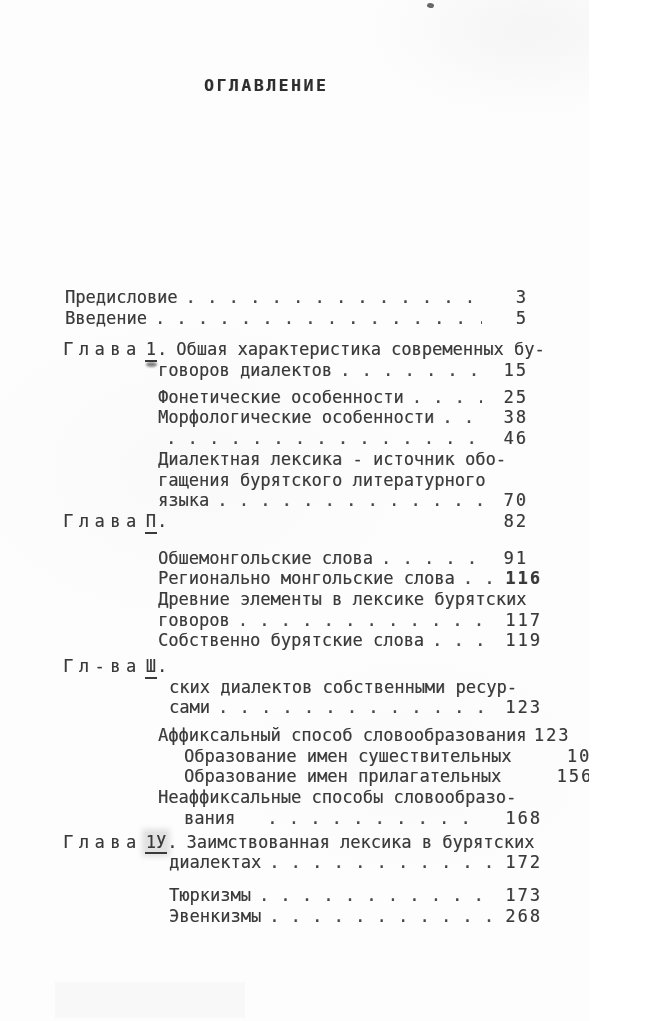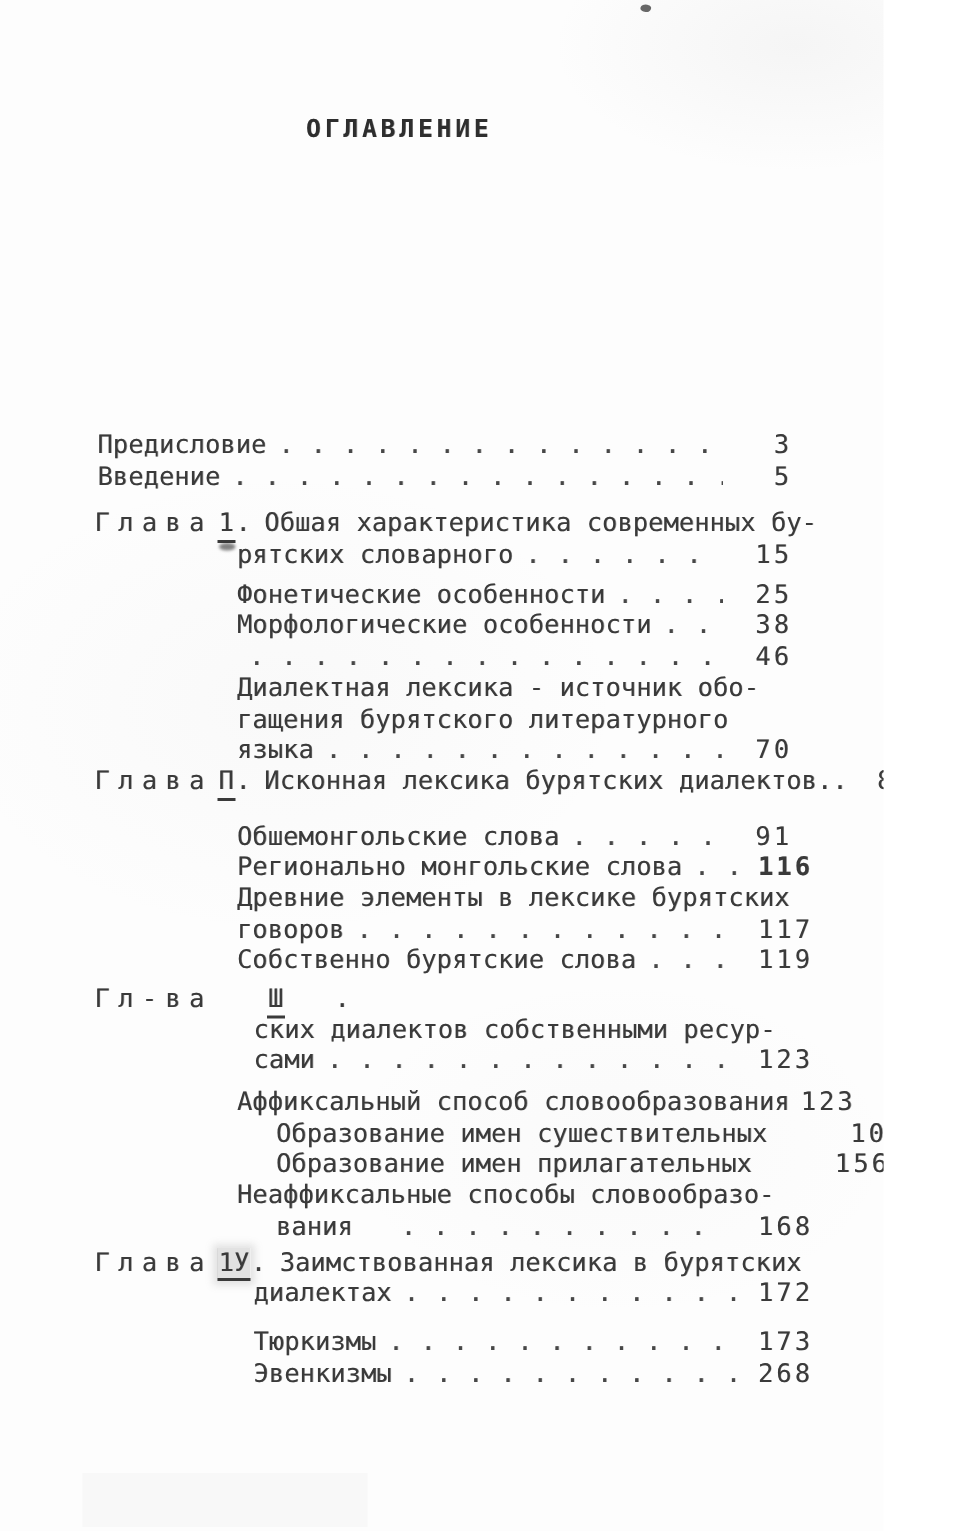--- a/index.html
+++ b/index.html
@@ -62,21 +62,21 @@
         <span class="leader">. . . . . . . . . . . . . . . . . . . . . . . . . . . . . . . . . . . . . . . . . . . .</span>
         <span class="pnum short">5</span>
       </div>
       <div class="row chapter" style="margin-top: 11px;">
         <span class="ch-word">Глава</span>
         <span class="ch-num blob">1</span>
         <span class="ch-dot">.</span>
         <span class="ch-txt">Обшая характеристика современных бу-</span>
       </div>
       <div class="row lv1">
-        <span class="txt">рятских словарного</span>
+        <span class="txt">говоров диалектов</span>
         <span class="leader">. . . . . . . . . . . . . . . . . . . . . . . . . . . . . . . . . . . . . . . . . . . .</span>
         <span class="pnum short">15</span>
       </div>
       <div class="row lv1" style="margin-top: 6px;">
         <span class="txt">Фонетические особенности</span>
         <span class="leader">. . . . . . . . . . . . . . . . . . . . . . . . . . . . . . . . . . . . . . . . . . . .</span>
         <span class="pnum short">25</span>
       </div>
       <div class="row lv1">
         <span class="txt">Морфологические особенности</span>
@@ -95,21 +95,20 @@
       </div>
       <div class="row lv1">
         <span class="txt">языка</span>
         <span class="leader">. . . . . . . . . . . . . . . . . . . . . . . . . . . . . . . . . . . . . . . . . . . .</span>
         <span class="pnum short">70</span>
       </div>
       <div class="row chapter">
         <span class="ch-word">Глава</span>
         <span class="ch-num">П</span>
         <span class="ch-dot">.</span>
-        <span class="ch-txt">Исконная лексика бурятских диалектов..</span>
         <span class="spacer"></span>
         <span class="pnum short">82</span>
       </div>
       <div class="row lv1" style="margin-top: 16px;">
         <span class="txt">Обшемонгольские слова</span>
         <span class="leader">. . . . . . . . . . . . . . . . . . . . . . . . . . . . . . . . . . . . . . . . . . . .</span>
         <span class="pnum short">91</span>
       </div>
       <div class="row lv1">
         <span class="txt">Регионально монгольские слова</span>
@@ -122,21 +121,21 @@
       <div class="row lv1">
         <span class="txt">говоров</span>
         <span class="leader">. . . . . . . . . . . . . . . . . . . . . . . . . . . . . . . . . . . . . . . . . . . .</span>
         <span class="pnum">117</span>
       </div>
       <div class="row lv1">
         <span class="txt">Собственно бурятские слова</span>
         <span class="leader">. . . . . . . . . . . . . . . . . . . . . . . . . . . . . . . . . . . . . . . . . . . .</span>
         <span class="pnum">119</span>
       </div>
-      <div class="row chapter" style="margin-top: 5px; gap: 33px;">
+      <div class="row chapter" style="margin-top: 5px;">
         <span class="ch-word">Гл-ва</span>
         <span class="ch-num">Ш</span>
         <span class="ch-dot">.</span>
       </div>
       <div class="row lv2">
         <span class="txt">ских диалектов собственными ресур-</span>
       </div>
       <div class="row lv2">
         <span class="txt">сами</span>
         <span class="leader">. . . . . . . . . . . . . . . . . . . . . . . . . . . . . . . . . . . . . . . . . . . .</span>

